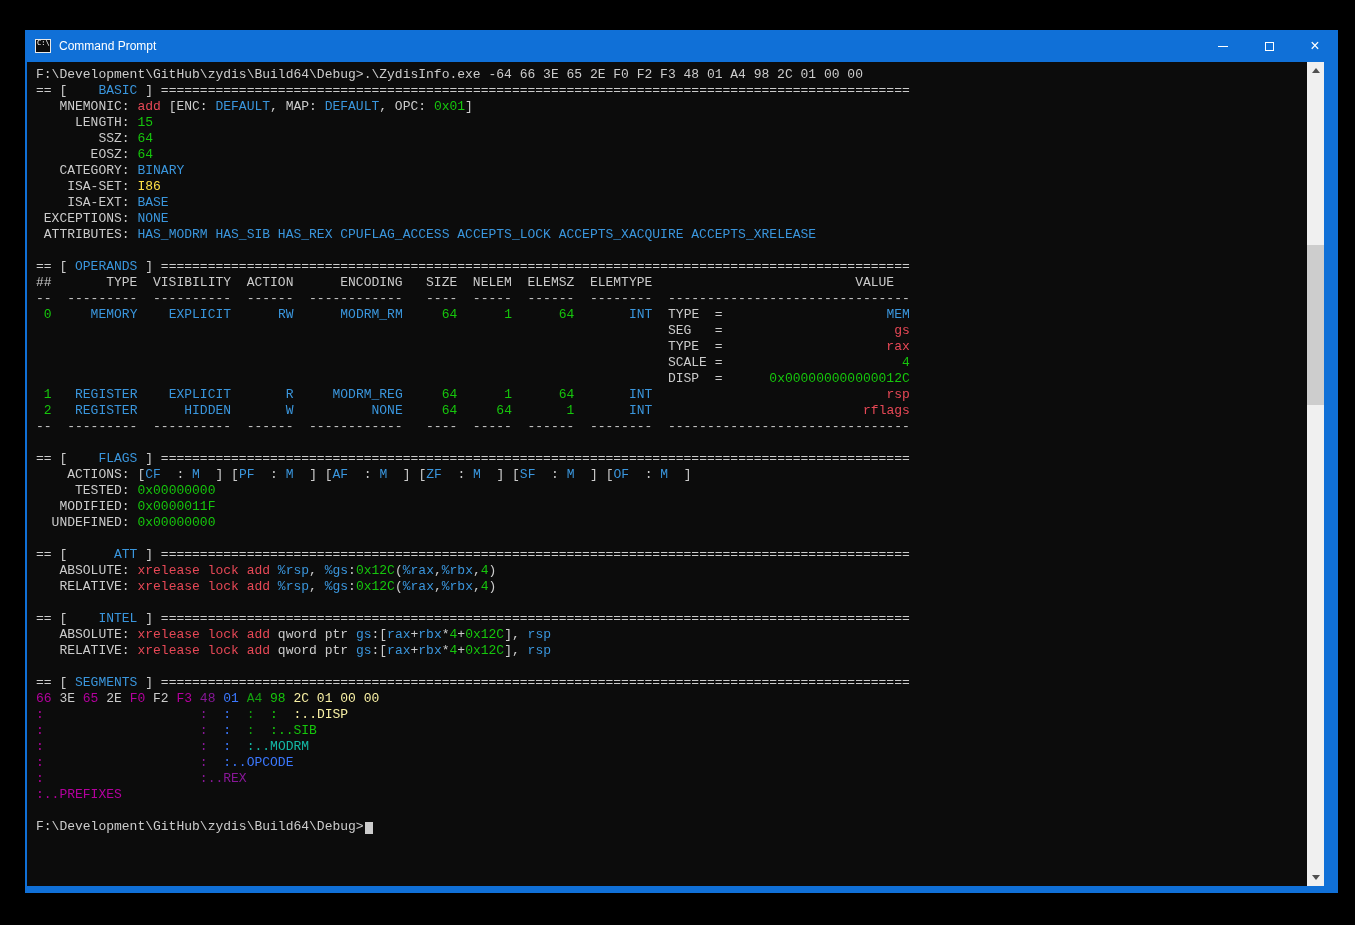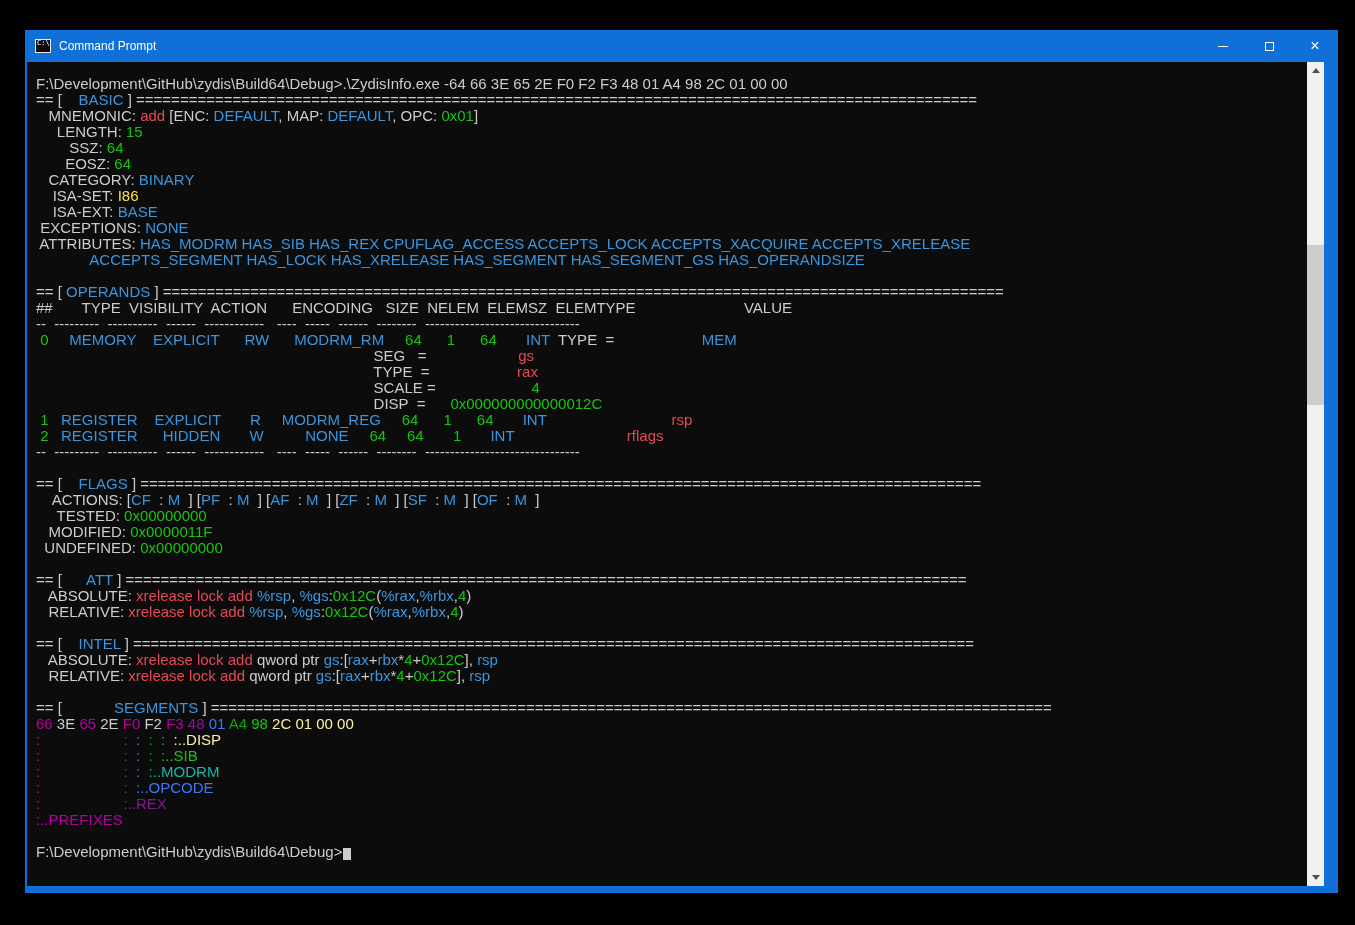--- a/index.html
+++ b/index.html
@@ -17,23 +17,23 @@
   .title-text { color:#ffffff; font-size:12px; }
   .controls { margin-left:auto; display:flex; height:32px; }
   .ctl { width:46px; height:32px; display:flex; align-items:center; justify-content:center; }
   .glyph-min { width:10px; height:1px; background:#ffffff; display:block; }
   .glyph-max { width:9px; height:9px; border:1px solid #ffffff; display:block; box-sizing:border-box; }
   .glyph-close { color:#ffffff; font-size:16px; line-height:16px; font-weight:400; }
 
   .win-body { position:absolute; top:32px; left:2px; right:14px; bottom:7px;
               display:flex; background:#0C0C0C; }
 
-  .console { flex:1; overflow:hidden; padding:14px 0 0 9px;
-             font-family:Liberation Sans, sans-serif;
-             font-size:15px; line-height:16px; }
+  .console { flex:1; overflow:hidden; padding:5px 0 0 9px;
+             font-family:Liberation Mono, monospace;
+             font-size:13px; line-height:16px; }
   .tline { white-space:pre; height:16px; }
   .cursor { display:inline-block; width:8px; height:12px; background:#CCCCCC;
             vertical-align:text-bottom; margin-left:1px; }
 
   .scrollbar { width:17px; background:#F0F0F0; display:flex; flex-direction:column; }
   .sb-btn { height:17px; display:flex; align-items:center; justify-content:center; }
   .tri-up { width:0; height:0; border-left:4px solid transparent;
             border-right:4px solid transparent; border-bottom:5px solid #505050; }
   .tri-down { width:0; height:0; border-left:4px solid transparent;
               border-right:4px solid transparent; border-top:5px solid #505050; }
@@ -68,21 +68,20 @@
         <div class="tline"><span style="color: rgb(204, 204, 204);">== [ </span><span style="color: rgb(58, 150, 221);">   BASIC</span><span style="color: rgb(204, 204, 204);"> ] </span><span style="color: rgb(204, 204, 204);">================================================================================================</span></div>
         <div class="tline"><span style="color: rgb(204, 204, 204);">   MNEMONIC: </span><span style="color: rgb(231, 72, 86);">add</span><span style="color: rgb(204, 204, 204);"> [ENC: </span><span style="color: rgb(58, 150, 221);">DEFAULT</span><span style="color: rgb(204, 204, 204);">, MAP: </span><span style="color: rgb(58, 150, 221);">DEFAULT</span><span style="color: rgb(204, 204, 204);">, OPC: </span><span style="color: rgb(22, 198, 12);">0x01</span><span style="color: rgb(204, 204, 204);">]</span></div>
         <div class="tline"><span style="color: rgb(204, 204, 204);">     LENGTH: </span><span style="color: rgb(22, 198, 12);">15</span></div>
         <div class="tline"><span style="color: rgb(204, 204, 204);">        SSZ: </span><span style="color: rgb(22, 198, 12);">64</span></div>
         <div class="tline"><span style="color: rgb(204, 204, 204);">       EOSZ: </span><span style="color: rgb(22, 198, 12);">64</span></div>
         <div class="tline"><span style="color: rgb(204, 204, 204);">   CATEGORY: </span><span style="color: rgb(58, 150, 221);">BINARY</span></div>
         <div class="tline"><span style="color: rgb(204, 204, 204);">    ISA-SET: </span><span style="color: #fde047;">I86</span></div>
         <div class="tline"><span style="color: rgb(204, 204, 204);">    ISA-EXT: </span><span style="color: rgb(58, 150, 221);">BASE</span></div>
         <div class="tline"><span style="color: rgb(204, 204, 204);"> EXCEPTIONS: </span><span style="color: rgb(58, 150, 221);">NONE</span></div>
         <div class="tline"><span style="color: rgb(204, 204, 204);"> ATTRIBUTES: </span><span style="color: rgb(58, 150, 221);">HAS_MODRM HAS_SIB HAS_REX CPUFLAG_ACCESS ACCEPTS_LOCK ACCEPTS_XACQUIRE ACCEPTS_XRELEASE</span></div>
-        <div class="tline"><span style="color: rgb(204, 204, 204);">             </span><span style="color: rgb(58, 150, 221);">ACCEPTS_SEGMENT HAS_LOCK HAS_XRELEASE HAS_SEGMENT HAS_SEGMENT_GS HAS_OPERANDSIZE</span></div>
         <div class="tline"></div>
         <div class="tline"><span style="color: rgb(204, 204, 204);">== [ </span><span style="color: rgb(58, 150, 221);">OPERANDS</span><span style="color: rgb(204, 204, 204);"> ] </span><span style="color: rgb(204, 204, 204);">================================================================================================</span></div>
         <div class="tline"><span style="color: rgb(204, 204, 204);">##       TYPE  VISIBILITY  ACTION      ENCODING   SIZE  NELEM  ELEMSZ  ELEMTYPE                          VALUE</span></div>
         <div class="tline"><span style="color: rgb(204, 204, 204);">--  ---------  ----------  ------  ------------   ----  -----  ------  --------  -------------------------------</span></div>
         <div class="tline"><span style="color: rgb(22, 198, 12);"> 0</span><span style="color: rgb(204, 204, 204);">  </span><span style="color: rgb(58, 150, 221);">   MEMORY</span><span style="color: rgb(204, 204, 204);">  </span><span style="color: rgb(58, 150, 221);">  EXPLICIT</span><span style="color: rgb(204, 204, 204);">  </span><span style="color: rgb(58, 150, 221);">    RW</span><span style="color: rgb(204, 204, 204);">  </span><span style="color: rgb(58, 150, 221);">    MODRM_RM</span><span style="color: rgb(204, 204, 204);">   </span><span style="color: rgb(22, 198, 12);">  64</span><span style="color: rgb(204, 204, 204);">  </span><span style="color: rgb(22, 198, 12);">    1</span><span style="color: rgb(204, 204, 204);">  </span><span style="color: rgb(22, 198, 12);">    64</span><span style="color: rgb(204, 204, 204);">  </span><span style="color: rgb(58, 150, 221);">     INT</span><span style="color: rgb(204, 204, 204);">  </span><span style="color: rgb(204, 204, 204);">TYPE  = </span><span style="color: rgb(58, 150, 221);">                    MEM</span></div>
         <div class="tline"><span style="color: rgb(204, 204, 204);">                                                                                 </span><span style="color: rgb(204, 204, 204);">SEG   = </span><span style="color: rgb(231, 72, 86);">                     gs</span></div>
         <div class="tline"><span style="color: rgb(204, 204, 204);">                                                                                 </span><span style="color: rgb(204, 204, 204);">TYPE  = </span><span style="color: rgb(231, 72, 86);">                    rax</span></div>
         <div class="tline"><span style="color: rgb(204, 204, 204);">                                                                                 </span><span style="color: rgb(204, 204, 204);">SCALE = </span><span style="color: rgb(22, 198, 12);">                      4</span></div>
         <div class="tline"><span style="color: rgb(204, 204, 204);">                                                                                 </span><span style="color: rgb(204, 204, 204);">DISP  = </span><span style="color: rgb(22, 198, 12);">     0x000000000000012C</span></div>
         <div class="tline"><span style="color: rgb(22, 198, 12);"> 1</span><span style="color: rgb(204, 204, 204);">  </span><span style="color: rgb(58, 150, 221);"> REGISTER</span><span style="color: rgb(204, 204, 204);">  </span><span style="color: rgb(58, 150, 221);">  EXPLICIT</span><span style="color: rgb(204, 204, 204);">  </span><span style="color: rgb(58, 150, 221);">     R</span><span style="color: rgb(204, 204, 204);">  </span><span style="color: rgb(58, 150, 221);">   MODRM_REG</span><span style="color: rgb(204, 204, 204);">   </span><span style="color: rgb(22, 198, 12);">  64</span><span style="color: rgb(204, 204, 204);">  </span><span style="color: rgb(22, 198, 12);">    1</span><span style="color: rgb(204, 204, 204);">  </span><span style="color: rgb(22, 198, 12);">    64</span><span style="color: rgb(204, 204, 204);">  </span><span style="color: rgb(58, 150, 221);">     INT</span><span style="color: rgb(204, 204, 204);">  </span><span style="color: rgb(231, 72, 86);">                            rsp</span></div>
@@ -96,21 +95,21 @@
         <div class="tline"><span style="color: rgb(204, 204, 204);">  UNDEFINED: </span><span style="color: rgb(22, 198, 12);">0x00000000</span></div>
         <div class="tline"></div>
         <div class="tline"><span style="color: rgb(204, 204, 204);">== [ </span><span style="color: rgb(58, 150, 221);">     ATT</span><span style="color: rgb(204, 204, 204);"> ] </span><span style="color: rgb(204, 204, 204);">================================================================================================</span></div>
         <div class="tline"><span style="color: rgb(204, 204, 204);">   ABSOLUTE: </span><span style="color: rgb(231, 72, 86);">xrelease lock add</span><span style="color: rgb(204, 204, 204);"> </span><span style="color: rgb(58, 150, 221);">%rsp</span><span style="color: rgb(204, 204, 204);">, </span><span style="color: rgb(58, 150, 221);">%gs</span><span style="color: rgb(204, 204, 204);">:</span><span style="color: rgb(22, 198, 12);">0x12C</span><span style="color: rgb(204, 204, 204);">(</span><span style="color: rgb(58, 150, 221);">%rax</span><span style="color: rgb(204, 204, 204);">,</span><span style="color: rgb(58, 150, 221);">%rbx</span><span style="color: rgb(204, 204, 204);">,</span><span style="color: rgb(22, 198, 12);">4</span><span style="color: rgb(204, 204, 204);">)</span></div>
         <div class="tline"><span style="color: rgb(204, 204, 204);">   RELATIVE: </span><span style="color: rgb(231, 72, 86);">xrelease lock add</span><span style="color: rgb(204, 204, 204);"> </span><span style="color: rgb(58, 150, 221);">%rsp</span><span style="color: rgb(204, 204, 204);">, </span><span style="color: rgb(58, 150, 221);">%gs</span><span style="color: rgb(204, 204, 204);">:</span><span style="color: rgb(22, 198, 12);">0x12C</span><span style="color: rgb(204, 204, 204);">(</span><span style="color: rgb(58, 150, 221);">%rax</span><span style="color: rgb(204, 204, 204);">,</span><span style="color: rgb(58, 150, 221);">%rbx</span><span style="color: rgb(204, 204, 204);">,</span><span style="color: rgb(22, 198, 12);">4</span><span style="color: rgb(204, 204, 204);">)</span></div>
         <div class="tline"></div>
         <div class="tline"><span style="color: rgb(204, 204, 204);">== [ </span><span style="color: rgb(58, 150, 221);">   INTEL</span><span style="color: rgb(204, 204, 204);"> ] </span><span style="color: rgb(204, 204, 204);">================================================================================================</span></div>
         <div class="tline"><span style="color: rgb(204, 204, 204);">   ABSOLUTE: </span><span style="color: rgb(231, 72, 86);">xrelease lock add</span><span style="color: rgb(204, 204, 204);"> qword ptr </span><span style="color: rgb(58, 150, 221);">gs</span><span style="color: rgb(204, 204, 204);">:[</span><span style="color: rgb(58, 150, 221);">rax</span><span style="color: rgb(204, 204, 204);">+</span><span style="color: rgb(58, 150, 221);">rbx</span><span style="color: rgb(204, 204, 204);">*</span><span style="color: rgb(22, 198, 12);">4</span><span style="color: rgb(204, 204, 204);">+</span><span style="color: rgb(22, 198, 12);">0x12C</span><span style="color: rgb(204, 204, 204);">], </span><span style="color: rgb(58, 150, 221);">rsp</span></div>
         <div class="tline"><span style="color: rgb(204, 204, 204);">   RELATIVE: </span><span style="color: rgb(231, 72, 86);">xrelease lock add</span><span style="color: rgb(204, 204, 204);"> qword ptr </span><span style="color: rgb(58, 150, 221);">gs</span><span style="color: rgb(204, 204, 204);">:[</span><span style="color: rgb(58, 150, 221);">rax</span><span style="color: rgb(204, 204, 204);">+</span><span style="color: rgb(58, 150, 221);">rbx</span><span style="color: rgb(204, 204, 204);">*</span><span style="color: rgb(22, 198, 12);">4</span><span style="color: rgb(204, 204, 204);">+</span><span style="color: rgb(22, 198, 12);">0x12C</span><span style="color: rgb(204, 204, 204);">], </span><span style="color: rgb(58, 150, 221);">rsp</span></div>
         <div class="tline"></div>
-        <div class="tline"><span style="color: rgb(204, 204, 204);">== [ </span><span style="color: rgb(58, 150, 221); margin-left: 48px;">SEGMENTS</span><span style="color: rgb(204, 204, 204);"> ] </span><span style="color: rgb(204, 204, 204);">================================================================================================</span></div>
+        <div class="tline"><span style="color: rgb(204, 204, 204);">== [ </span><span style="color: rgb(58, 150, 221);">SEGMENTS</span><span style="color: rgb(204, 204, 204);"> ] </span><span style="color: rgb(204, 204, 204);">================================================================================================</span></div>
         <div class="tline"><span style="color: rgb(180, 0, 158);">66 </span><span style="color: rgb(204, 204, 204);">3E </span><span style="color: rgb(180, 0, 158);">65 </span><span style="color: rgb(204, 204, 204);">2E </span><span style="color: rgb(180, 0, 158);">F0 </span><span style="color: rgb(204, 204, 204);">F2 </span><span style="color: rgb(180, 0, 158);">F3 </span><span style="color: rgb(136, 23, 152);">48 </span><span style="color: rgb(59, 120, 255);">01 </span><span style="color: rgb(19, 161, 14);">A4 </span><span style="color: rgb(22, 198, 12);">98 </span><span style="color: rgb(249, 241, 165);">2C 01 00 00</span></div>
         <div class="tline"><span style="color: rgb(180, 0, 158);">:</span><span style="color: rgb(204, 204, 204);">                    </span><span style="color: rgb(136, 23, 152);">:</span><span style="color: rgb(204, 204, 204);">  </span><span style="color: rgb(59, 120, 255);">:</span><span style="color: rgb(204, 204, 204);">  </span><span style="color: rgb(19, 161, 14);">:</span><span style="color: rgb(204, 204, 204);">  </span><span style="color: rgb(22, 198, 12);">:</span><span style="color: rgb(204, 204, 204);">  </span><span style="color: rgb(249, 241, 165);">:..DISP</span></div>
         <div class="tline"><span style="color: rgb(180, 0, 158);">:</span><span style="color: rgb(204, 204, 204);">                    </span><span style="color: rgb(136, 23, 152);">:</span><span style="color: rgb(204, 204, 204);">  </span><span style="color: rgb(59, 120, 255);">:</span><span style="color: rgb(204, 204, 204);">  </span><span style="color: rgb(19, 161, 14);">:</span><span style="color: rgb(204, 204, 204);">  </span><span style="color: rgb(22, 198, 12);">:..SIB</span></div>
         <div class="tline"><span style="color: rgb(180, 0, 158);">:</span><span style="color: rgb(204, 204, 204);">                    </span><span style="color: rgb(136, 23, 152);">:</span><span style="color: rgb(204, 204, 204);">  </span><span style="color: rgb(59, 120, 255);">:</span><span style="color: rgb(204, 204, 204);">  </span><span style="color: #14b8a6;">:..MODRM</span></div>
         <div class="tline"><span style="color: rgb(180, 0, 158);">:</span><span style="color: rgb(204, 204, 204);">                    </span><span style="color: rgb(136, 23, 152);">:</span><span style="color: rgb(204, 204, 204);">  </span><span style="color: rgb(59, 120, 255);">:..OPCODE</span></div>
         <div class="tline"><span style="color: rgb(180, 0, 158);">:</span><span style="color: rgb(204, 204, 204);">                    </span><span style="color: rgb(136, 23, 152);">:..REX</span></div>
         <div class="tline"><span style="color: rgb(180, 0, 158);">:..PREFIXES</span></div>
         <div class="tline"></div>
         <div class="tline"><span style="color: rgb(204, 204, 204);">F:\Development\GitHub\zydis\Build64\Debug&gt;</span><span class="cursor"></span></div>
       </div>

